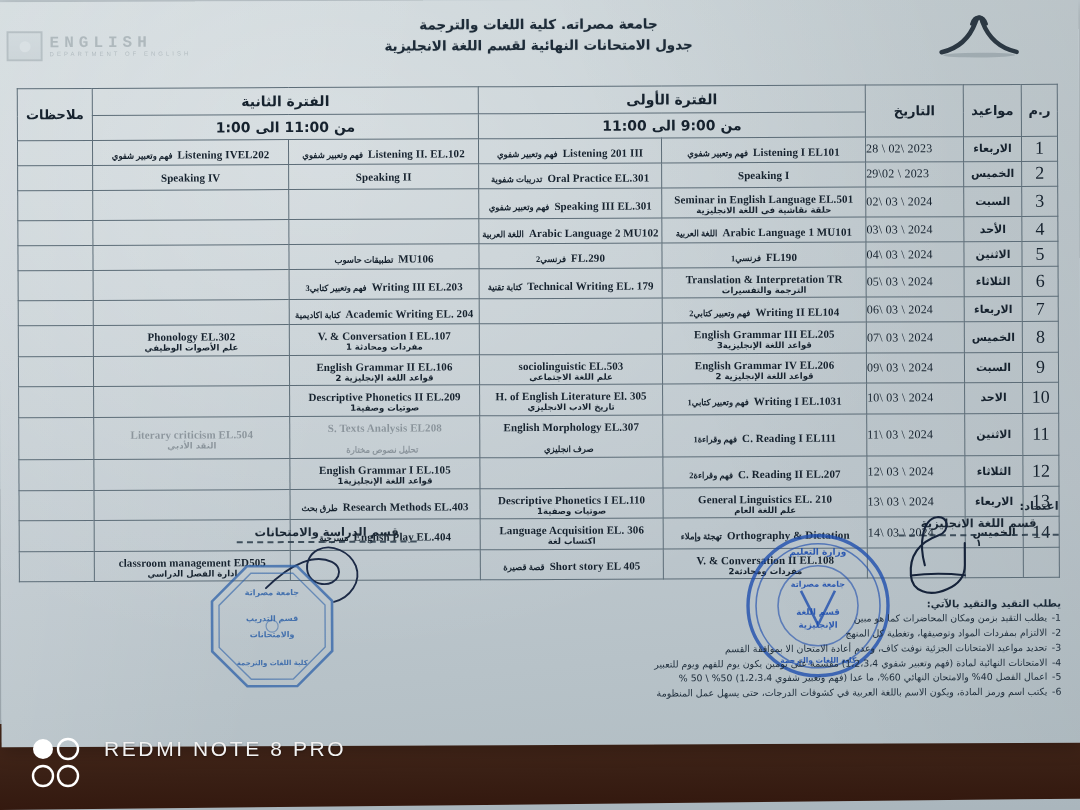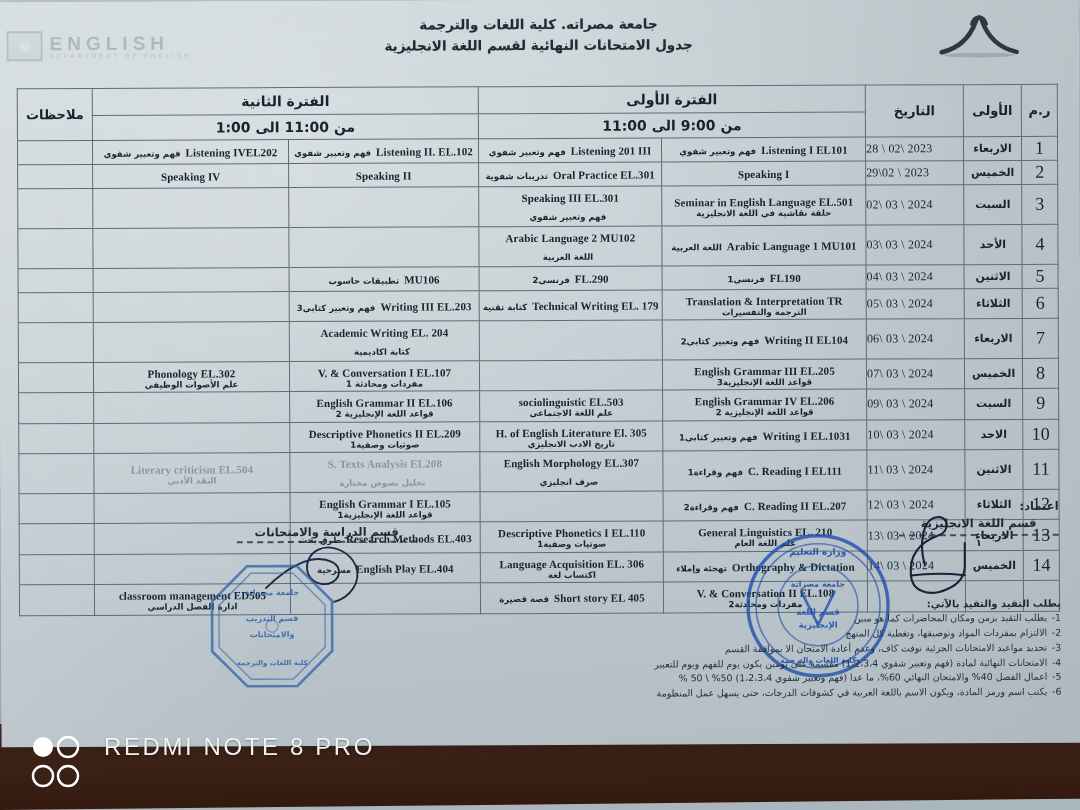--- a/index.html
+++ b/index.html
@@ -49,22 +49,22 @@
     border:2px solid #6d7c84;
     background:linear-gradient(180deg,#c9d3d8,#b7c3c9);
     position:relative;
   }
   .lh-box::after{
     content:""; position:absolute; left:50%; top:50%;
     width:11px;height:11px;margin:-5px 0 0 -5px;border-radius:50%;
     background:#dfe7ea;
   }
   .lh-word {
-    font-family:Liberation Sans, sans-serif;
-    font-size:19px; letter-spacing:5px; color:#55656d; font-weight:700;
+    font-family:Liberation Mono, monospace;
+    font-size:16px; letter-spacing:5px; color:#55656d; font-weight:700;
     line-height:1;
   }
   .lh-sub { font-size:6px; letter-spacing:3px; color:#5e6e76; }
 
   .logo-right {
     position:absolute; right:52px; top:14px; width:95px; height:50px; opacity:.85;
   }
 
   .doc-title {
     position:absolute; left:0; right:0; top:14px;
@@ -125,21 +125,21 @@
   .sub { text-align:center; padding:1px 2px 2px; line-height:1.12; }
   .sub .en {
     font-family:"Liberation Serif", serif;
     font-size:11px; font-weight:700; letter-spacing:.1px;
     display:inline-block;
   }
   .sub .ar {
     font-family:"DejaVu Sans", sans-serif;
     font-size:8.5px; font-weight:700; display:block; margin-top:-1px;
   }
-  .sub.inline .ar { display:inline-block; margin:4px 5px 0 0; }
+  .sub.inline .ar { display:inline-block; margin:10px 5px 0 0;font-family:Liberation Serif, serif; }
   .sub.faded { opacity:.34; }
 
   tr.r { height:24px; }
 
   
   .approval {
     position:absolute; right:22px; top:500px; width:160px;
     direction:rtl; text-align:center;
     font-family:"DejaVu Sans", sans-serif; font-size:11.5px;
     font-weight:700; color:#1b2835; line-height:1.45;
@@ -178,21 +178,21 @@
 
   
   #wm {
     position:absolute; left:28px; bottom:22px;
     display:flex; flex-direction:column; gap:3px;
     color:#fff; z-index:40;
   }
   .wm-row { display:flex; align-items:center; gap:14px; }
   .wm-text {
     font-family:"Liberation Sans", sans-serif;
-    font-size:24px; font-weight:400; letter-spacing:2.6px;
+    font-size:21px; font-weight:400; letter-spacing:2.6px;
     color:#f2f2f2; text-shadow:0 1px 2px rgba(0,0,0,.35);
   }
   .wm-glyph { width:62px; height:24px; }
 </style>
 </head>
 <body>
 
 <div id="photo">
   <div id="desk"></div>
 
@@ -225,21 +225,21 @@
           <col class="c-date">
         <col class="c-p1b">
           <col class="c-p1a">
         <col class="c-p2b">
           <col class="c-p2a">
         <col class="c-note">
       </colgroup>
       <thead>
         <tr>
           <td rowspan="2" class="hdr">ر.م</td>
-          <td rowspan="2" class="hdr">الأولى</td>
+          <td rowspan="2" class="hdr">مواعيد</td>
           <td rowspan="2" class="hdr">التاريخ</td>
           <td colspan="2" class="hdr hdr-period">الفترة الأولى</td>
           <td colspan="2" class="hdr hdr-period">الفترة الثانية</td>
           <td rowspan="2" class="hdr">ملاحظات</td>
         </tr>
         <tr>
           <td colspan="2" class="hdr-time">من 9:00 الى 11:00</td>
           <td colspan="2" class="hdr-time">من 11:00  الى  1:00</td>
         </tr>
       </thead>

